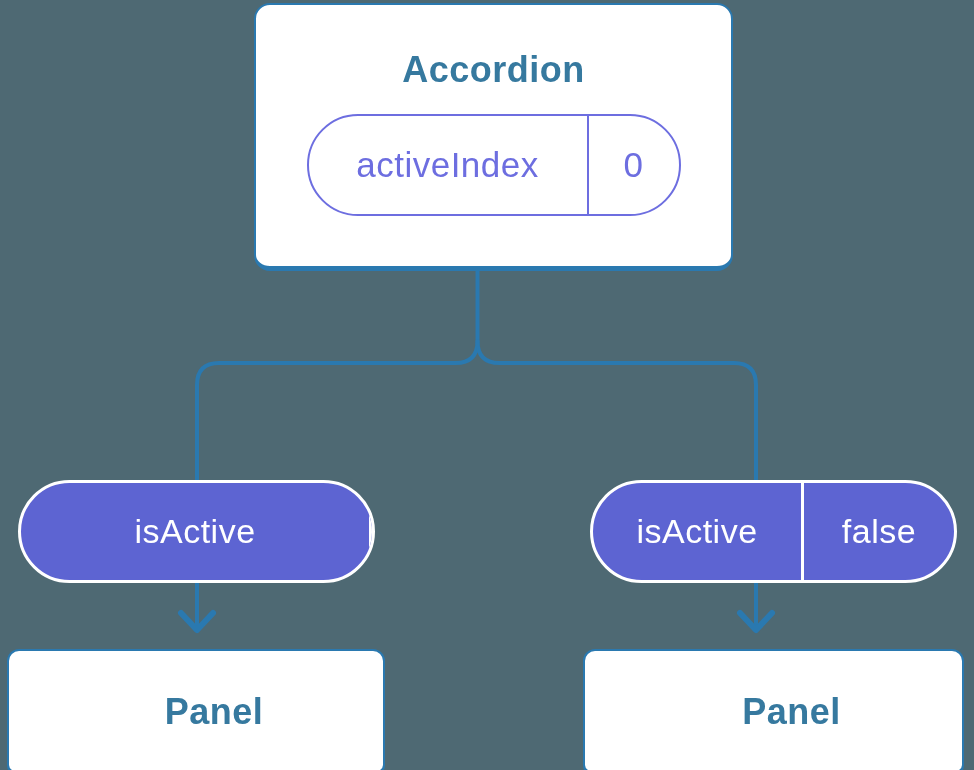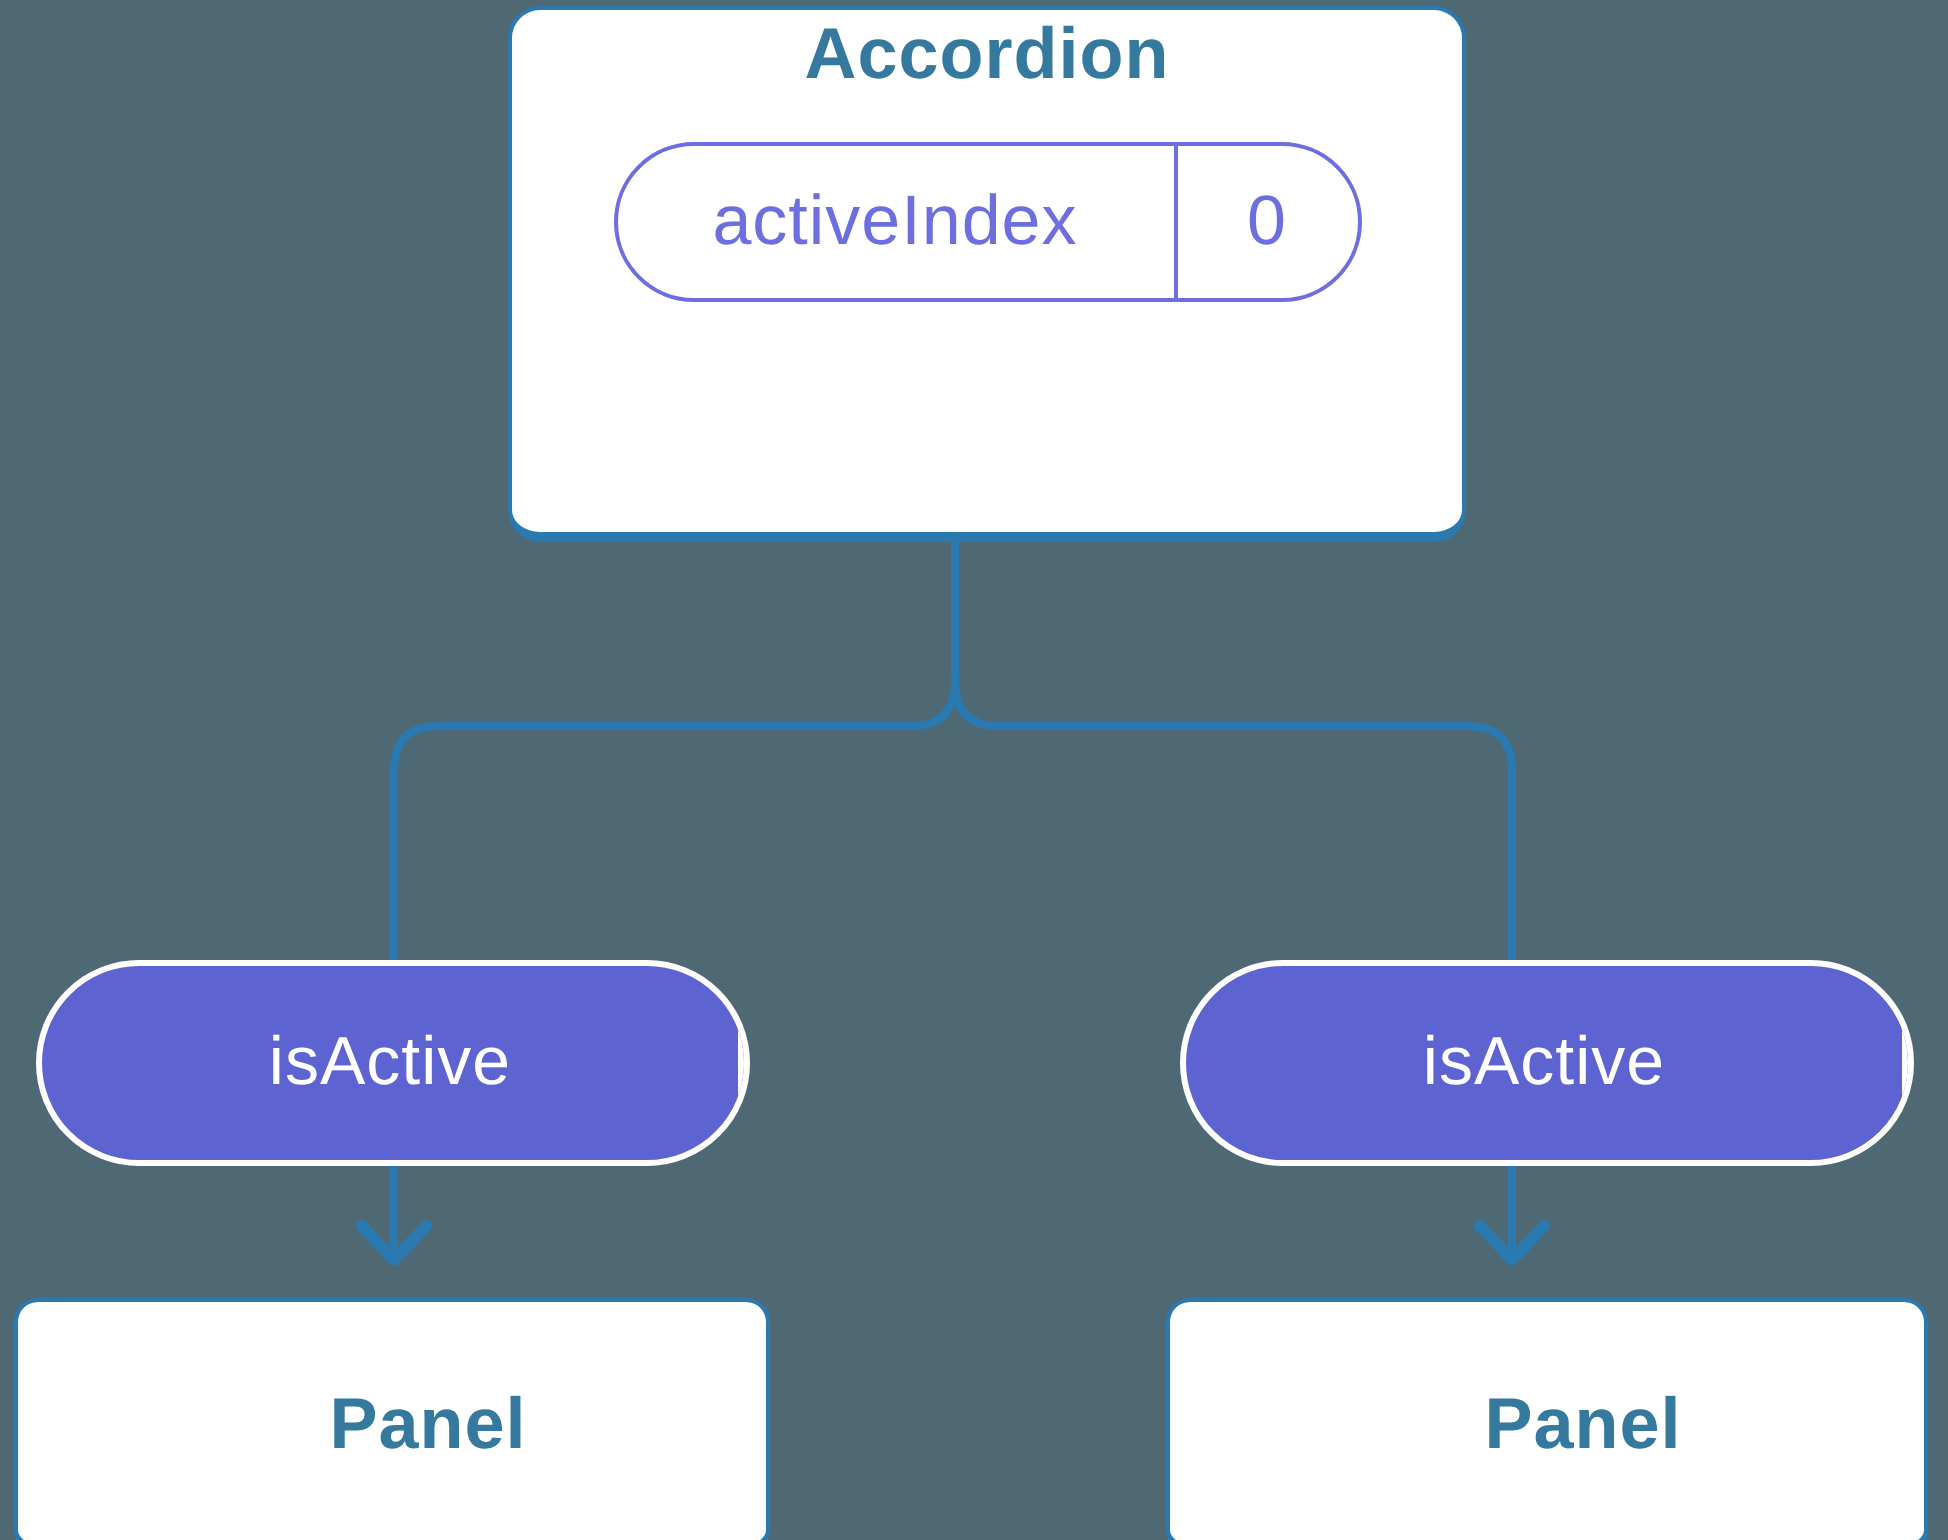--- a/index.html
+++ b/index.html
@@ -12,24 +12,24 @@
   .canvas{position:relative;width:974px;height:770px;background:var(--bg);overflow:hidden;}
   .connectors{position:absolute;left:0;top:0;width:974px;height:770px;}
   .connectors path{fill:none;stroke:var(--line);stroke-linecap:round;stroke-linejoin:round;}
   .connectors path.branch{stroke-width:4;}
   .connectors path.arrow{stroke-width:6;}
 
   .card{position:absolute;background:var(--card-bg);border:2px solid var(--line);
         border-bottom-width:5px;display:flex;flex-direction:column;align-items:center;}
   .accordion-card{left:254px;top:3px;width:479px;height:268px;border-radius:16px;}
   .card-title{color:var(--heading);font-size:36px;font-weight:600;letter-spacing:.5px;line-height:44px;}
-  .accordion-card .card-title{}
+  .accordion-card .card-title{margin-top:43px;}
 
   .pill{display:flex;align-items:stretch;overflow:hidden;}
-  .state-pill{margin-top:22px;width:374px;height:80px;border:2px solid var(--accent);
+  .state-pill{margin-top:22px;width:374px;height:102px;border:2px solid var(--accent);
               border-radius:52px;background:var(--card-bg);color:var(--accent);}
   .state-pill .seg-name{flex:1;}
   .state-pill .seg-value{width:90px;}
   .state-pill .divider{width:2px;background:var(--accent);}
   .pill .seg{display:flex;align-items:center;justify-content:center;font-size:35px;letter-spacing:.5px;}
 
   .prop-pill{position:absolute;top:464px;height:103px;border:3px solid #ffffff;
              border-radius:52px;background:var(--prop-bg);color:var(--prop-text);margin-top:16px;}
   .prop-pill .divider{width:3px;background:#ffffff;}
   .prop-pill .seg-name{flex:1;}
@@ -66,20 +66,21 @@
   </div>
 
   <div class="pill prop-pill prop-pill-left">
     <span class="seg seg-name">isActive</span>
     <span class="divider"></span>
   </div>
 
   <div class="pill prop-pill prop-pill-right">
     <span class="seg seg-name">isActive</span>
     <span class="divider"></span>
+    <span class="seg seg-value">false</span>
   </div>
 
   <div class="card panel-card panel-left">
     <div class="card-title">Panel</div>
   </div>
 
   <div class="card panel-card panel-right">
     <div class="card-title">Panel</div>
   </div>
 

